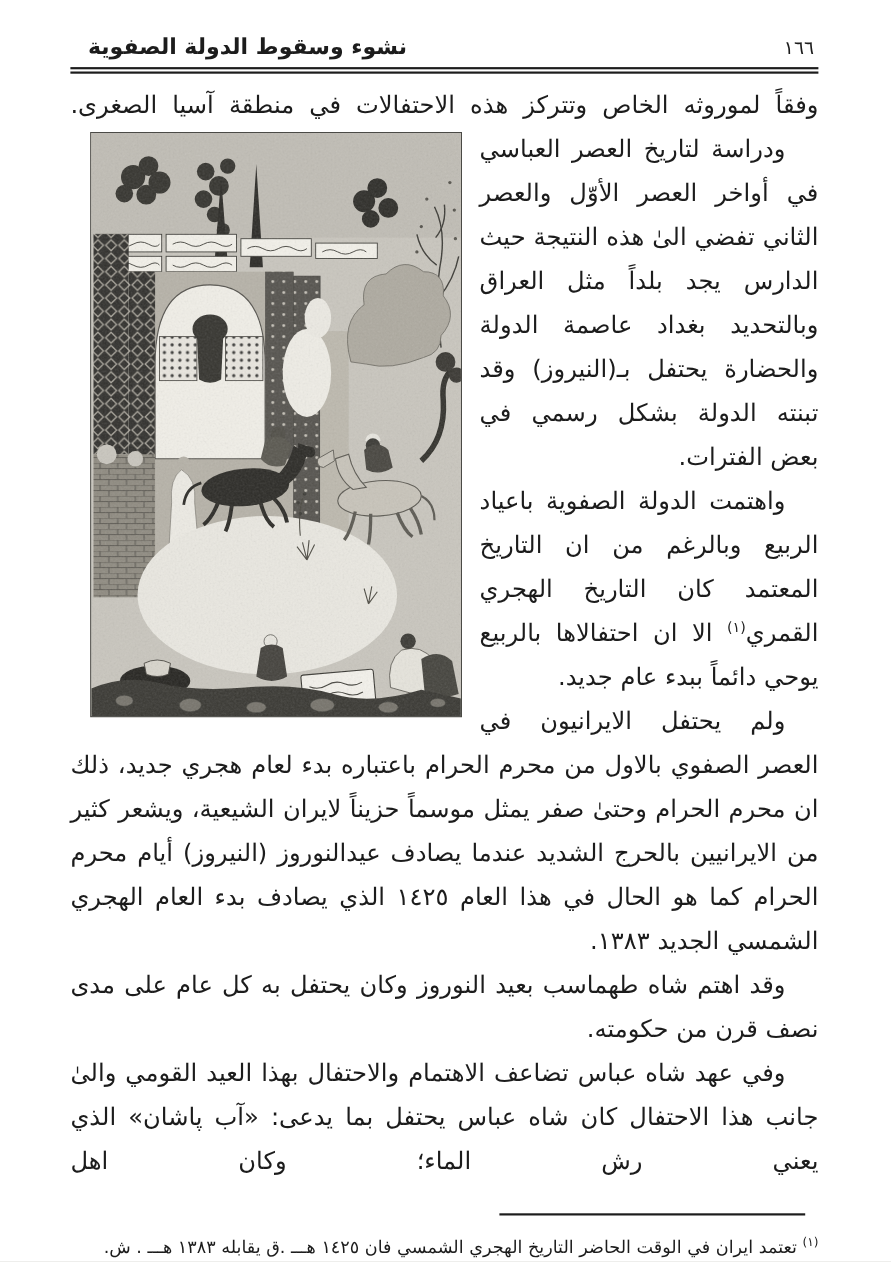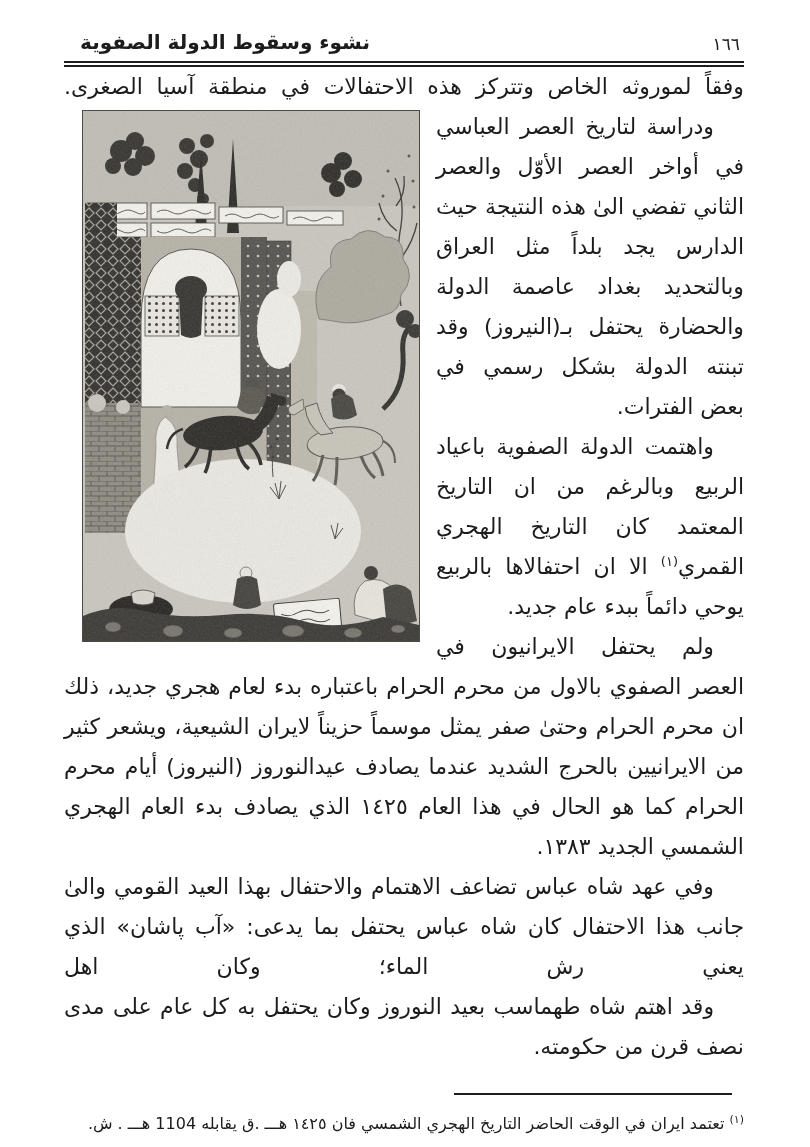--- a/index.html
+++ b/index.html
@@ -23,20 +23,21 @@
   .running-title{font-weight:bold;font-size:20px;}
   .page-number{font-weight:normal;font-size:17px;letter-spacing:2px;}
   .header-rule{
     margin-top:7px;height:2px;
     border-top:2px solid #1c1c1c;
     border-bottom:2px solid #1c1c1c;
   }
   
   .body-text{
     direction:rtl;
+    margin-top:10px;
     font-size:22px;
     line-height:40px;
     text-align:justify;
   }
   .body-text p{margin:0;}
   .indent{text-indent:30px;}
   .fill-last{text-align-last:justify;}
   .fn-ref{font-size:13px;line-height:0;}
   
   .miniature{
@@ -280,24 +281,24 @@
         <rect width="336" height="530" filter="url(#grain)" opacity="0.16"></rect>
       </svg>
     </figure>
 
     <p class="para indent">ودراسة لتاريخ العصر العباسي في أواخر العصر الأوّل والعصر الثاني تفضي الىٰ هذه النتيجة حيث الدارس يجد بلداً مثل العراق وبالتحديد بغداد عاصمة الدولة والحضارة يحتفل بـ(النيروز) وقد تبنته الدولة بشكل رسمي في بعض الفترات.</p>
 
     <p class="para indent"><span>واهتمت الدولة الصفوية باعياد الربيع وبالرغم من ان التاريخ المعتمد كان التاريخ الهجري القمري</span><sup class="fn-ref">(١)</sup><span> الا ان احتفالاها بالربيع يوحي دائماً ببدء عام جديد.</span></p>
 
     <p class="para indent">ولم يحتفل الايرانيون في العصر الصفوي بالاول من محرم الحرام باعتباره بدء لعام هجري جديد، ذلك ان محرم الحرام وحتىٰ صفر يمثل موسماً حزيناً لايران الشيعية، ويشعر كثير من الايرانيين بالحرج الشديد عندما يصادف عيدالنوروز (النيروز) أيام محرم الحرام كما هو الحال في هذا العام ١٤٢٥ الذي يصادف بدء العام الهجري الشمسي الجديد ١٣٨٣.</p>
 
+    <p class="para indent">وقد اهتم شاه طهماسب بعيد النوروز وكان يحتفل به كل عام على مدى نصف قرن من حكومته.</p>
+
     <p class="para indent fill-last">وفي عهد شاه عباس تضاعف الاهتمام والاحتفال بهذا العيد القومي والىٰ جانب هذا الاحتفال كان شاه عباس يحتفل بما يدعى: «آب پاشان» الذي يعني رش الماء؛ وكان اهل</p>
-
-    <p class="para indent">وقد اهتم شاه طهماسب بعيد النوروز وكان يحتفل به كل عام على مدى نصف قرن من حكومته.</p>
 
   </main>
 
   <footer class="footnote-area">
     <div class="footnote-rule"></div>
-    <p class="footnote"><sup>(١)</sup> <span>تعتمد ايران في الوقت الحاضر التاريخ الهجري الشمسي فان ١٤٢٥ هـــ .ق يقابله 1104 هـــ . ش.</span></p>
+    <p class="footnote"><sup>(١)</sup> <span>تعتمد ايران في الوقت الحاضر التاريخ الهجري الشمسي فان ١٤٢٥ هـــ .ق يقابله ١٣٨٣ هـــ . ش.</span></p>
   </footer>
 
 </div>
 
 </body></html>

